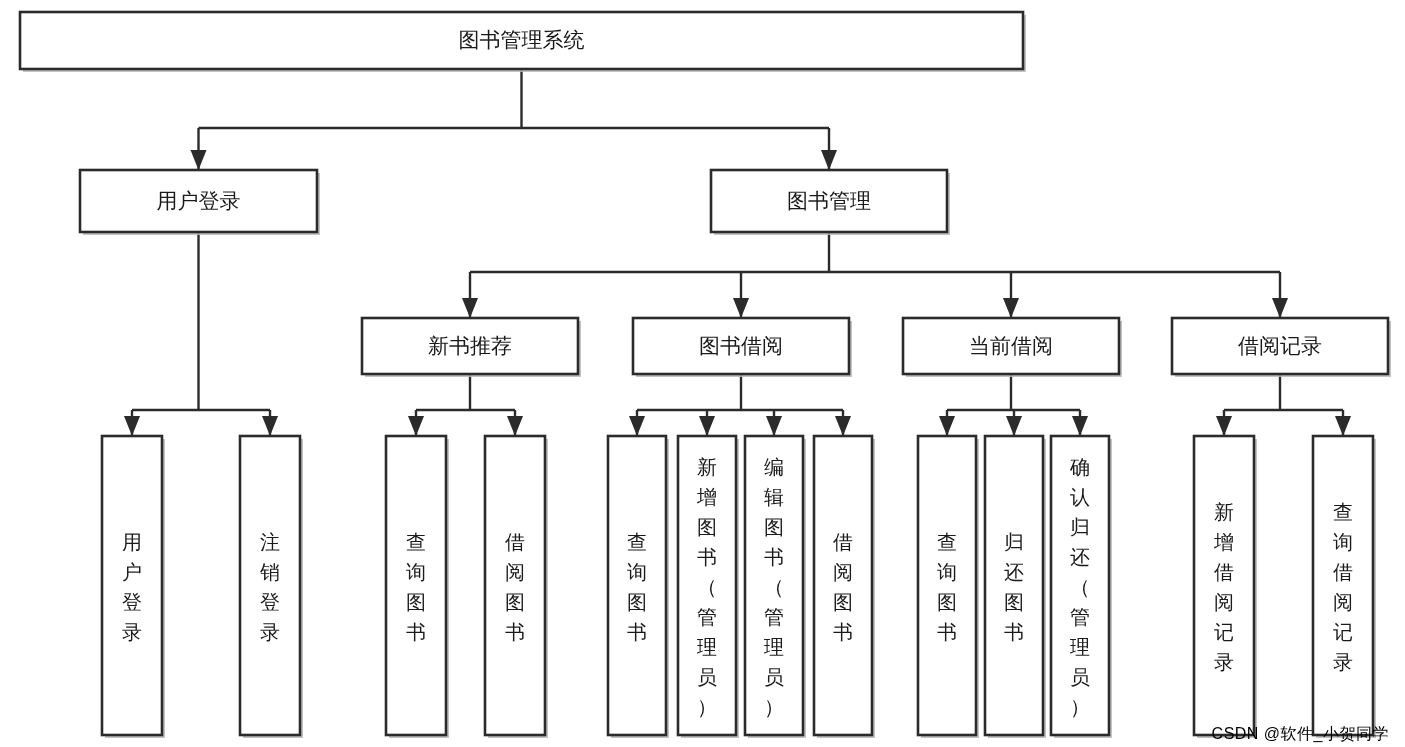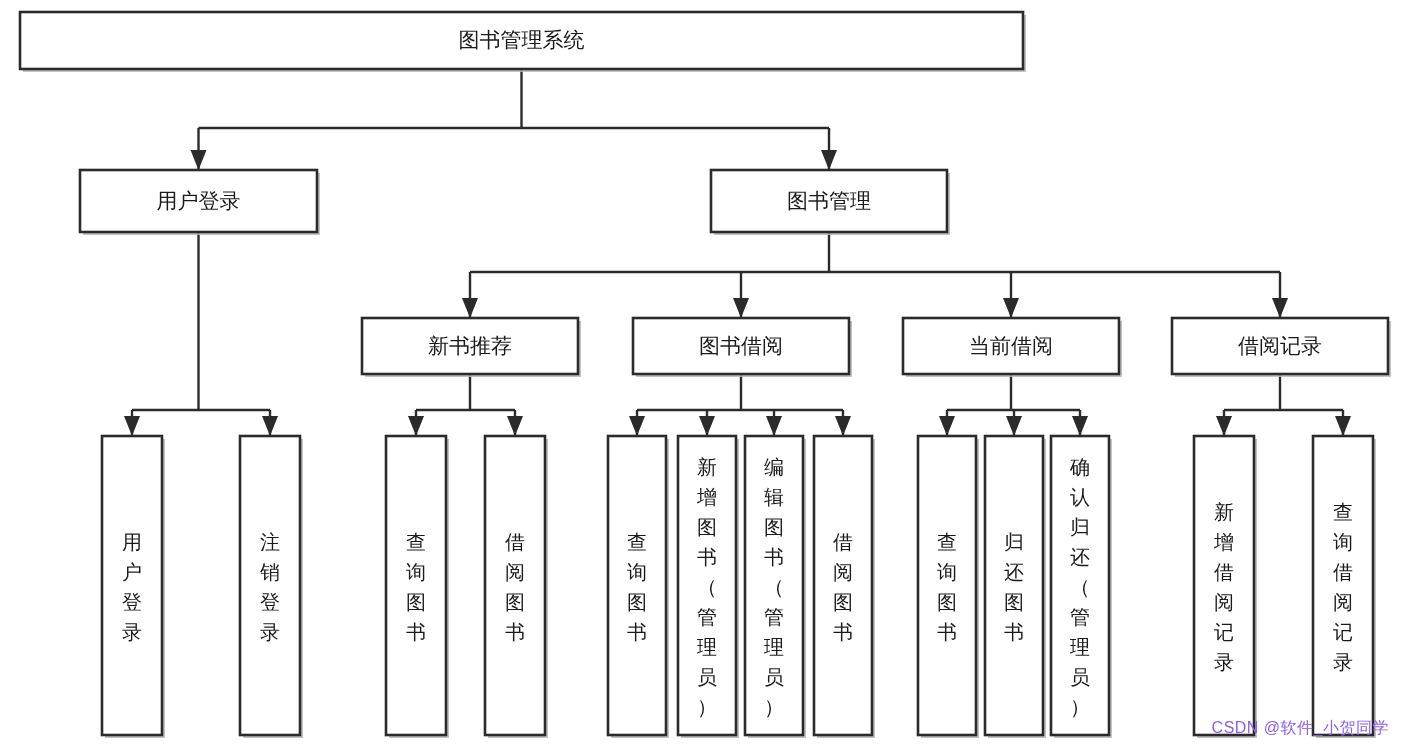--- a/index.html
+++ b/index.html
@@ -54,24 +54,24 @@
   }
   .node-label-v {
     font-family: "Liberation Sans", "DejaVu Sans", sans-serif;
     font-size: 20px;
     fill: #1a1a1a;
     text-anchor: middle;
   }
   .watermark-text {
     position: absolute;
     right: 16px;
-    bottom: 8px;
+    bottom: 2px;
     font-family: "Liberation Sans", "DejaVu Sans", sans-serif;
     font-size: 16px;
-    color: #8b5cf6;
+    color: #000000;
     white-space: nowrap;
     letter-spacing: 0.5px;
     pointer-events: none;
   }
 </style>
 </head>
 <body>
 
 <div id="diagram-root">
   <svg id="tree-svg" viewBox="0 0 1405 747" xmlns="http://www.w3.org/2000/svg">

